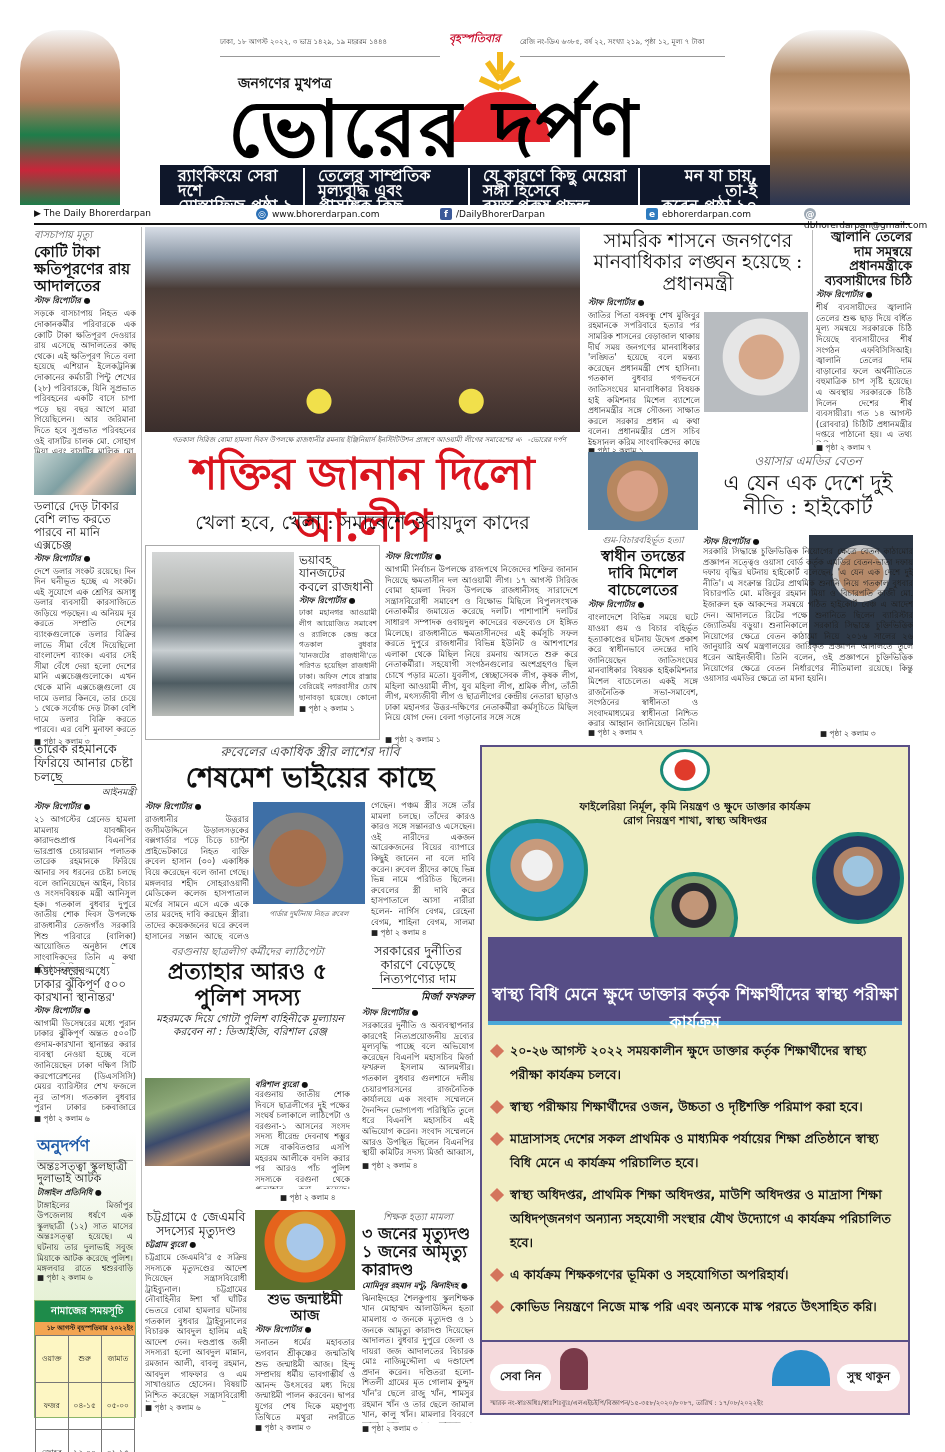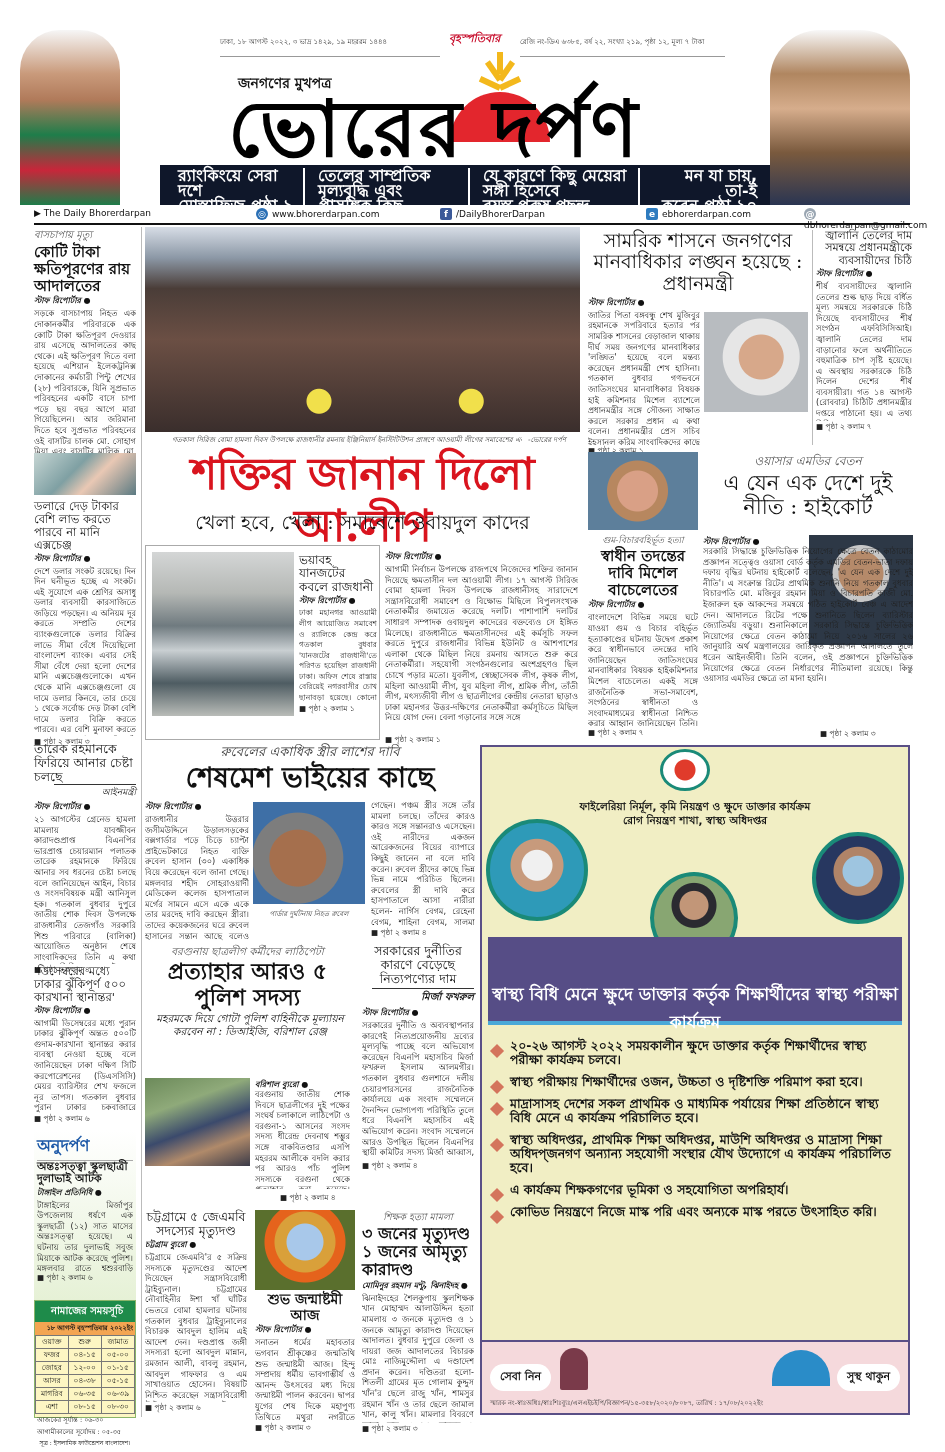--- a/index.html
+++ b/index.html
@@ -20,26 +20,26 @@
 .ray{position:absolute;width:6px;height:22px;background:#f3b81c;transform-origin:bottom center}
 .bluebar{background:#0f172a;color:#fff;font-size:16px;line-height:15px;font-weight:bold}
 .bluebar .cell{position:absolute;top:3px;padding:0 8px;border-right:2px solid #fff}
 .socialbar{font-size:9px;color:#111}
 .ico{display:inline-block;width:12px;height:12px;border-radius:2px;vertical-align:middle;margin-right:4px;color:#fff;font-size:9px;text-align:center;line-height:12px;font-weight:bold}
 .rule{background:#111;height:2px}
 .vrule{background:#bbb;width:1px}
 
 .ad{background:#f1eec4;border:2px solid #5a4f86}
 .adbanner{background:#564d86;color:#fff;font-weight:bold;font-size:17px;text-align:center;font-family:"DejaVu Serif",serif}
-.bullet{position:relative;padding-left:22px;font-size:12.5px;line-height:14px;font-weight:bold;color:#111;margin-bottom:8px}
+.bullet{position:relative;padding-left:22px;font-size:12.5px;line-height:24px;font-weight:bold;color:#111;margin-bottom:8px}
 .bullet:before{content:"";position:absolute;left:4px;top:7px;width:10px;height:10px;background:#d4745c;transform:rotate(45deg)}
 .circle{border-radius:50%;border:4px solid #1a8a78;background:#7a8b96;position:absolute}
 .adfooter{background:#f5d9dc;border-top:2px solid #5a4f86}
 .pill{background:#fff;border-radius:14px;font-weight:bold;font-size:11px;padding:4px 10px;position:absolute}
-.prayer td{border:1px solid #777;font-size:7.5px;padding:0 3px;text-align:center}
+.prayer td{border:1px solid #777;font-size:7.5px;padding:17px 3px;text-align:center}
 </style>
 </head>
 <body>
 
 <div class="photo" style="left:20px;top:30px;width:100px;height:175px;background:linear-gradient(180deg,#f6f6f6 0%,#c99a7b 25%,#b07a5a 40%,#1e7d4a 60%,#c8263a 80%,#1e7d4a 100%);border-radius:40px 40px 0 0"></div>
 <div class="photo" style="left:770px;top:30px;width:140px;height:175px;background:linear-gradient(180deg,#f8f8f8 0%,#b08660 25%,#d6ad8c 45%,#7a5a3e 70%,#2a3552 100%);border-radius:50px 50px 0 0"></div>
 
 <div class="abs topline" style="left:220px;top:36px;width:220px">ঢাকা, ১৮ আগস্ট ২০২২, ৩ ভাদ্র ১৪২৯, ১৯ মহররম ১৪৪৪</div>
 <div class="abs day" style="left:449px;top:30px">বৃহস্পতিবার</div>
 <div class="abs topline" style="left:520px;top:36px;width:205px">রেজি নং-ডিএ ৬৩৮৫, বর্ষ ২২, সংখ্যা ২১৯, পৃষ্ঠা ১২, মূল্য ৭ টাকা</div>
@@ -109,21 +109,21 @@
 
 <div class="abs" style="left:34px;top:965px;width:102px">
   <div class="hl" style="font-size:11.5px;font-weight:normal">'ডিসেম্বরের মধ্যে ঢাকার ঝুঁকিপূর্ণ ৫০০ কারখানা স্থানান্তর'</div>
   <div class="byline">স্টাফ রিপোর্টার ●</div>
   <div class="body-text" style="height:95px;overflow:hidden">আগামী ডিসেম্বরের মধ্যে পুরান ঢাকার ঝুঁকিপূর্ণ অন্তত ৫০০টি গুদাম-কারখানা স্থানান্তর করার ব্যবস্থা নেওয়া হচ্ছে বলে জানিয়েছেন ঢাকা দক্ষিণ সিটি করপোরেশনের (ডিএসসিসি) মেয়র ব্যারিস্টার শেখ ফজলে নূর তাপস। গতকাল বুধবার পুরান ঢাকার চকবাজারে অগ্নিকাণ্ডের ঘটনাস্থল পরিদর্শনের সময় তিনি এ কথা বলেন।</div>
   <div class="cont">■ পৃষ্ঠা ২ কলাম ৬</div>
 </div>
 
 <div class="abs" style="left:34px;top:1130px;width:102px;height:170px;background:linear-gradient(180deg,#fff 0%,#e6f1d6 100%);padding:3px">
   <div style="font-family:'DejaVu Serif',serif;font-weight:bold;color:#1e5aa8;font-size:16px;border-bottom:1px solid #aaa">অনুদর্পণ</div>
-  <div class="hl" style="font-size:11px;font-weight:bold">অন্তঃসত্ত্বা স্কুলছাত্রী দুলাভাই আটক</div>
+  <div class="hl" style="font-size:11px;font-weight:normal">অন্তঃসত্ত্বা স্কুলছাত্রী দুলাভাই আটক</div>
   <div class="byline">টাঙ্গাইল প্রতিনিধি ●</div>
   <div class="body-text" style="height:72px;overflow:hidden">টাঙ্গাইলের মির্জাপুর উপজেলায় ধর্ষণে এক স্কুলছাত্রী (১২) সাত মাসের অন্তঃসত্ত্বা হয়েছে। এ ঘটনায় তার দুলাভাই সবুজ মিয়াকে আটক করেছে পুলিশ। মঙ্গলবার রাতে শ্বশুরবাড়ি থেকে তাকে আটক করা হয়। গতকাল বুধবার সকালে মির্জাপুর থানার উপ-পরিদর্শক</div>
   <div class="cont">■ পৃষ্ঠা ২ কলাম ৬</div>
 </div>
 
 <div class="abs" style="left:34px;top:1300px;width:102px;height:118px;background:#fdf6c3;border:1px solid #8ab56a">
   <div style="background:#1e8b4a;color:#fff;font-weight:bold;font-size:10px;padding:2px 4px 2px 16px">নামাজের সময়সূচি</div>
   <div style="background:#f3a552;font-size:6.5px;font-weight:bold;padding:1px 2px;text-align:right">১৮ আগস্ট বৃহস্পতিবার ২০২২ইং</div>
   <table class="prayer" style="border-collapse:collapse;width:100%">
     <tbody>
@@ -194,21 +194,21 @@
 
 <div class="abs" style="left:588px;top:230px;width:220px">
   <div class="hl" style="font-size:19px;text-align:center;font-weight:normal">সামরিক শাসনে জনগণের মানবাধিকার লঙ্ঘন হয়েছে : প্রধানমন্ত্রী</div>
   <div class="photo" style="left:116px;top:82px;width:104px;height:100px;background:radial-gradient(circle at 55% 45%,#d7a88a 0 22px,#e6e6e6 23px 38px,#b8bcc0 39px)"></div>
   <div class="byline" style="margin-top:2px">স্টাফ রিপোর্টার ●</div>
   <div class="body-text" style="height:135px;overflow:hidden;width:112px">জাতির পিতা বঙ্গবন্ধু শেখ মুজিবুর রহমানকে সপরিবারে হত্যার পর সামরিক শাসনের বেড়াজাল থাকায় দীর্ঘ সময় জনগণের মানবাধিকার 'লঙ্ঘিত' হয়েছে বলে মন্তব্য করেছেন প্রধানমন্ত্রী শেখ হাসিনা। গতকাল বুধবার গণভবনে জাতিসংঘের মানবাধিকার বিষয়ক হাই কমিশনার মিশেল ব্যাশেলে প্রধানমন্ত্রীর সঙ্গে সৌজন্য সাক্ষাত করলে সরকার প্রধান এ কথা বলেন। প্রধানমন্ত্রীর প্রেস সচিব ইহসানুল করিম সাংবাদিকদের কাছে আলোচনার বিস্তারিত তুলে ধরে বলেন, প্রধানমন্ত্রী বলেছেন ১৯৭৫ এর পরে দীর্ঘ সময় দেশে সামরিক শাসন থাকায় মানুষের মৌলিক ও মানবাধিকার লঙ্ঘন হয়েছে। নৃশংসতার সময় আমি ও আমার</div>
   <div class="cont">■ পৃষ্ঠা ২ কলাম ১</div>
 </div>
 <div class="abs vrule" style="left:812px;top:230px;height:215px"></div>
 <div class="abs" style="left:816px;top:230px;width:96px">
-  <div class="hl" style="font-size:11px;text-align:right;font-weight:normal">জ্বালানি তেলের দাম সমন্বয়ে প্রধানমন্ত্রীকে ব্যবসায়ীদের চিঠি</div>
+  <div class="hl" style="font-size:13px;text-align:right;font-weight:bold">জ্বালানি তেলের দাম সমন্বয়ে প্রধানমন্ত্রীকে ব্যবসায়ীদের চিঠি</div>
   <div class="byline">স্টাফ রিপোর্টার ●</div>
   <div class="body-text" style="height:140px;overflow:hidden">শীর্ষ ব্যবসায়ীদের জ্বালানি তেলের শুল্ক ছাড় দিয়ে বর্ধিত মূল্য সমন্বয়ে সরকারকে চিঠি দিয়েছে ব্যবসায়ীদের শীর্ষ সংগঠন এফবিসিসিআই। জ্বালানি তেলের দাম বাড়ানোর ফলে অর্থনীতিতে বহুমাত্রিক চাপ সৃষ্টি হয়েছে। এ অবস্থায় সরকারকে চিঠি দিলেন দেশের শীর্ষ ব্যবসায়ীরা। গত ১৪ আগস্ট (রোববার) চিঠিটি প্রধানমন্ত্রীর দপ্তরে পাঠানো হয়। এ তথ্য নিশ্চিত করেছেন এফবিসিসিআইয়ের সাধারণ সম্পাদক মাহফুজুল হক। তবে ওই চিঠির বিপরীতে প্রধানমন্ত্রীর দপ্তর থেকে কোনো জবাব পায়নি এফবিসিসিআই। প্রধানমন্ত্রীর দপ্তরে পাঠানো</div>
   <div class="cont">■ পৃষ্ঠা ২ কলাম ৭</div>
 </div>
 
 <div class="photo" style="left:588px;top:452px;width:110px;height:78px;background:radial-gradient(circle at 45% 50%,#d9a086 0 20px,#b7875f 21px 30px,#5d7f9b 31px)"></div>
 <div class="abs" style="left:588px;top:533px;width:110px">
   <div class="kicker" style="font-size:9px;text-align:center">গুম-বিচারবহির্ভূত হত্যা</div>
   <div class="hl" style="font-size:15px;text-align:center">স্বাধীন তদন্তের দাবি মিশেল বাচেলেতের</div>
   <div class="byline">স্টাফ রিপোর্টার ●</div>

